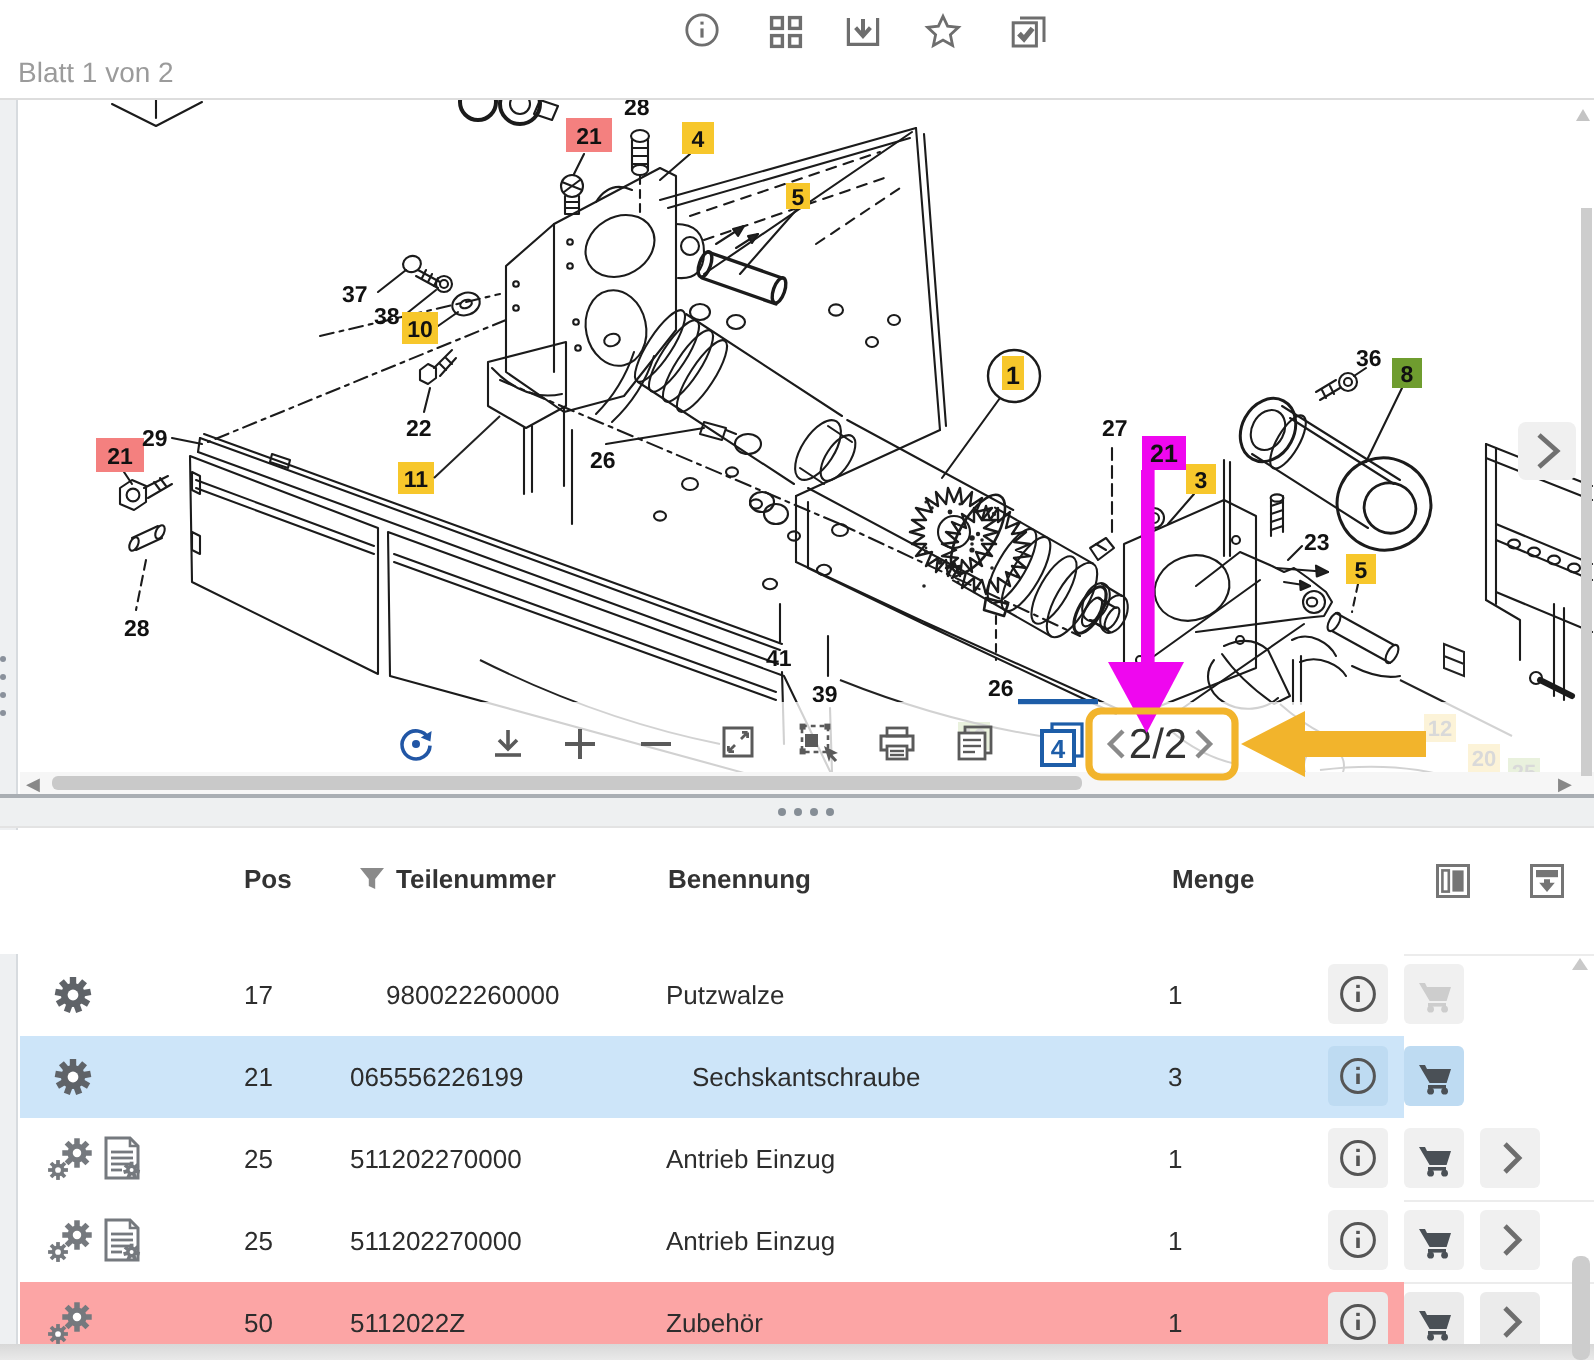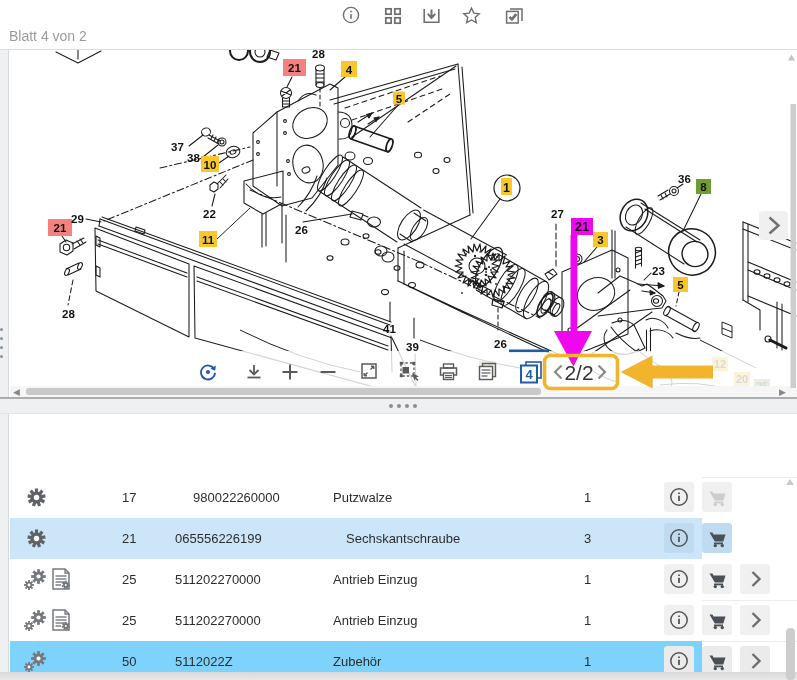--- a/index.html
+++ b/index.html
@@ -114,21 +114,21 @@
           <rect x="-1.8" y="-8" width="3.6" height="4" transform="rotate(204)"></rect>
           <rect x="-1.8" y="-8" width="3.6" height="4" transform="rotate(255)"></rect>
           <rect x="-1.8" y="-8" width="3.6" height="4" transform="rotate(306)"></rect>
         </g>
         <circle cx="0" cy="0" r="1.9" fill="#fff"></circle>
       </g>
     </g>
   </defs>
 </svg>
 <div id="stage">
-  <div class="abs" id="subtitle">Blatt 4 von 2</div>
+  <div class="abs" id="subtitle">Blatt 1 von 2</div>
   <div class="abs" id="hdrline"></div>
   <svg class="abs" id="hdricons" style="left:338px;top:4px" width="186" height="24" viewBox="0 0 186 24">
     <g fill="none" stroke="#6e6e6e" stroke-width="1.4">
       <circle cx="13" cy="11" r="7.6"></circle>
       <g stroke-width="1.6">
           <line x1="13" y1="10.2" x2="13" y2="14.8"></line>
           <line x1="13" y1="6.8" x2="13" y2="8.3"></line>
         </g>
       <g stroke-width="1.7">
         <rect x="47.8" y="4.8" width="5.4" height="5.4"></rect>
@@ -551,20 +551,39 @@
     <path d="M554 331 L592 331 L573.3 366.5 Z" fill="#ef07ef"></path>
     <rect x="544.5" y="355.5" width="73" height="33" rx="6" fill="none" stroke="#f2b42c" stroke-width="3.6"></rect>
     <path d="M620.5 372 L652.5 355.5 L652.5 365.5 L713 365.5 L713 378.5 L652.5 378.5 L652.5 388.5 Z" fill="#f2b42c"></path>
   </svg>
   <div class="abs" id="divider">
     <div class="ddot" style="left:389px"></div>
     <div class="ddot" style="left:397px"></div>
     <div class="ddot" style="left:405px"></div>
     <div class="ddot" style="left:413px"></div>
   </div>
+  <div class="abs" id="thead">
+    <div class="th" style="left:122px">Pos</div>
+    <svg style="position:absolute;left:179px;top:17px" width="14" height="14" viewBox="0 0 14 14">
+        <path d="M1 2 L13 2 L8.6 7.5 L8.6 12.5 L5.4 11 L5.4 7.5 Z" fill="#8a8a8a"></path>
+      </svg>
+    <div class="th" style="left:198px">Teilenummer</div>
+    <div class="th" style="left:334px">Benennung</div>
+    <div class="th" style="left:586px">Menge</div>
+    <svg style="position:absolute;left:718px;top:17px" width="17" height="17" viewBox="0 0 17 17">
+        <rect x="0.75" y="0.75" width="15.5" height="15.5" fill="none" stroke="#757575" stroke-width="1.5"></rect>
+        <rect x="3.2" y="3.2" width="3.2" height="10.6" fill="none" stroke="#757575" stroke-width="1.3"></rect>
+        <rect x="8.2" y="3.2" width="5.6" height="10.6" fill="#757575"></rect>
+      </svg>
+    <svg style="position:absolute;left:765px;top:17px" width="17" height="17" viewBox="0 0 17 17">
+        <rect x="0.75" y="0.75" width="15.5" height="15.5" fill="none" stroke="#757575" stroke-width="1.5"></rect>
+        <rect x="3" y="3" width="11" height="3.6" fill="#757575"></rect>
+        <path d="M8.5 14 L4.6 9.4 L7 9.4 L7 7.6 L10 7.6 L10 9.4 L12.4 9.4 Z" fill="#757575"></path>
+      </svg>
+  </div>
   <div class="abs" id="tbody">
     <div class="rowline" style="top:477px"></div>
     <div class="row" style="top:477px;background:#fff">
       <svg class="gear1" style="position:absolute;left:17px;top:11px" width="19" height="19" viewBox="0 0 19 19">
           <use href="#sym-gear" x="9.5" y="9.5"></use>
         </svg>
       <div class="cell" style="left:112px">17</div>
       <div class="cell" style="left:183px">980022260000</div>
       <div class="cell" style="left:323px">Putzwalze</div>
       <div class="cell" style="left:574px">1</div>
@@ -635,21 +654,21 @@
       <div class="btn" style="left:692px"><svg class="ico-cart" width="30" height="30" viewBox="0 0 30 30">
             <g fill="#4a5056">
               <use href="#sym-cart"></use>
             </g>
           </svg></div>
       <div class="btn" style="left:730px"><svg class="ico-chev" width="30" height="30" viewBox="0 0 30 30">
             <use href="#sym-chev"></use>
           </svg></div>
     </div>
     <div class="rowline" style="top:641px"></div>
-    <div class="row" style="top:641px;background:#7dd3fc;height:39px">
+    <div class="row" style="top:641px;background:#fca5a5;height:39px">
       <svg class="gear2" style="position:absolute;left:14px;top:9px" width="24" height="24" viewBox="0 0 24 24">
           <use href="#sym-gear2"></use>
         </svg>
       <div class="cell" style="left:112px">50</div>
       <div class="cell" style="left:165px">5112022Z</div>
       <div class="cell" style="left:323px">Zubehör</div>
       <div class="cell" style="left:574px">1</div>
       <div class="btn" style="left:654px;background:#ebebeb"><svg class="ico-info" width="30" height="30" viewBox="0 0 30 30">
             <use href="#sym-info"></use>
           </svg></div>

